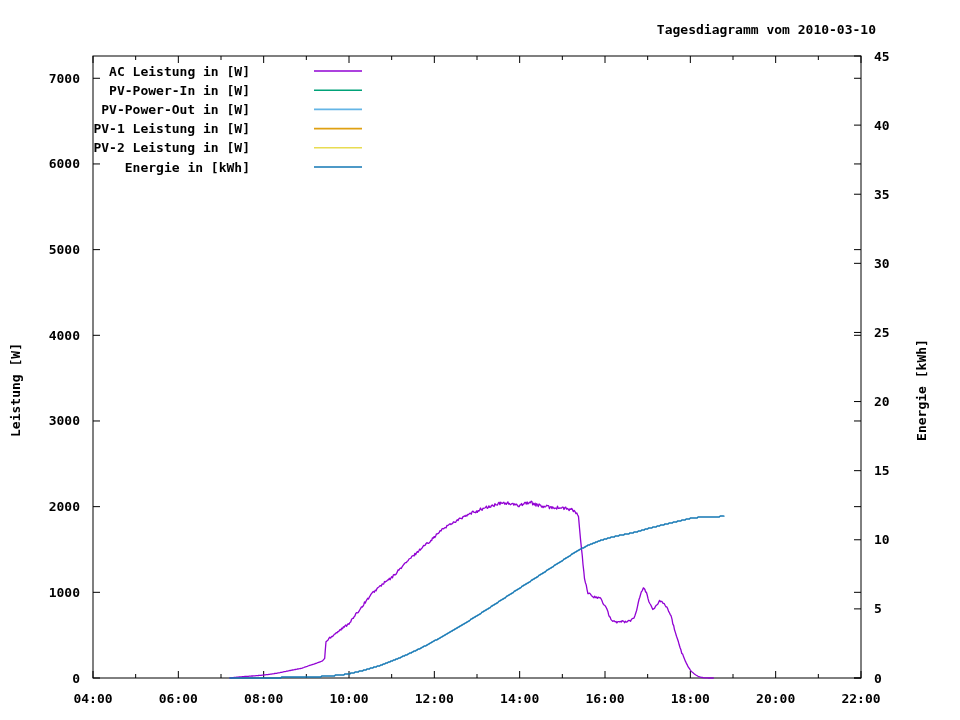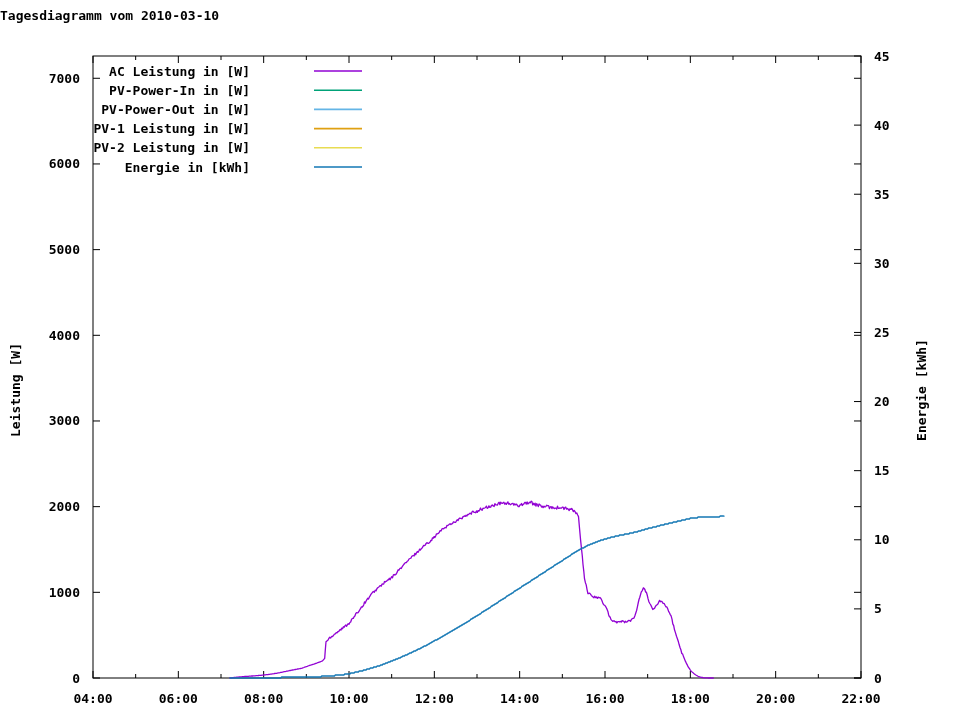--- a/index.html
+++ b/index.html
@@ -1,21 +1,21 @@
 <!DOCTYPE html>
 <html><head>
 <meta charset="utf-8">
 <style>
   html,body{margin:0;padding:0;background:#fff;}
   #canvas{
     position:relative;width:960px;height:720px;background:#ffffff;overflow:hidden;
     font-family:"DejaVu Sans Mono","Liberation Mono",monospace;color:#000;
   }
   .gp-text{position:absolute;font-size:13px;font-weight:bold;white-space:nowrap;}
-  #chart-title{left:0;top:8px;width:876px;text-align:left;}
+  #chart-title{left:0;top:22px;width:876px;text-align:right;}
   #ylabel{left:15px;top:390px;transform:translate(-50%,-50%) rotate(-90deg);}
   #y2label{left:921px;top:390px;transform:translate(-50%,-50%) rotate(-90deg);}
   svg text{font-family:"DejaVu Sans Mono","Liberation Mono",monospace;font-size:13px;font-weight:bold;fill:#000;}
   svg{position:absolute;left:0;top:0;}
 </style>
 </head>
 <body>
 
 <div id="canvas">
   <div id="chart-title" class="gp-text">Tagesdiagramm vom 2010-03-10</div>

